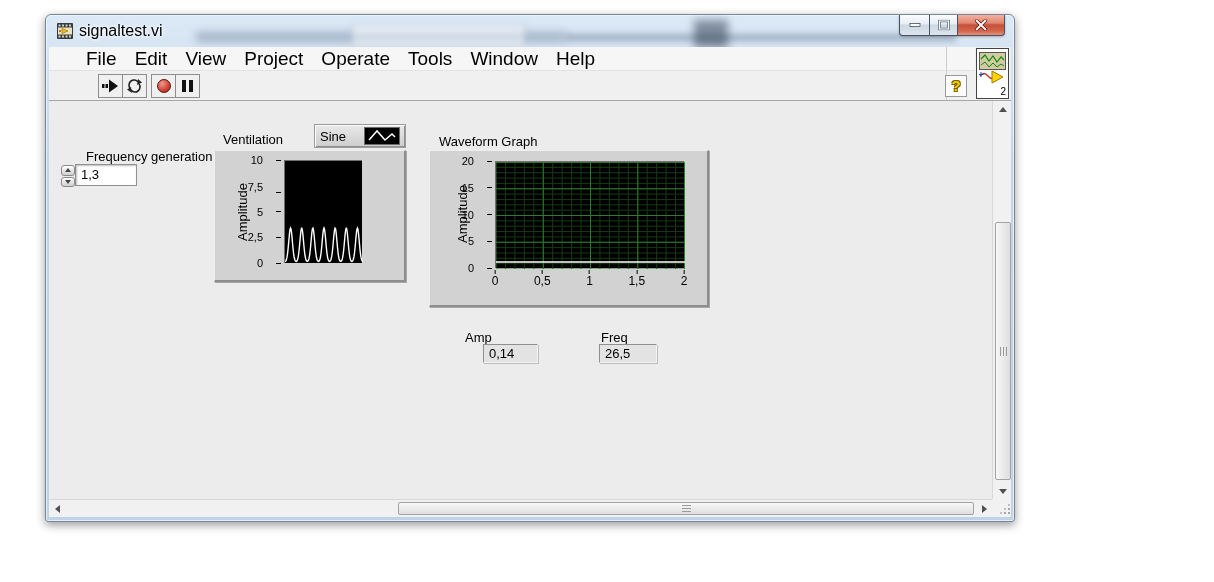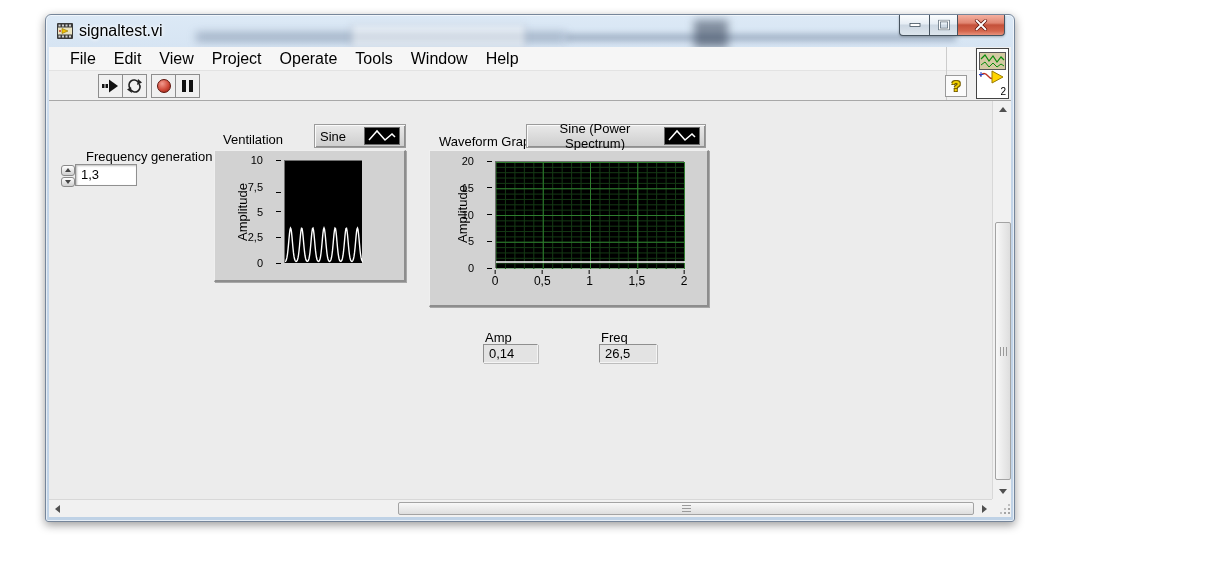--- a/index.html
+++ b/index.html
@@ -31,21 +31,21 @@
   .cap-close { width:48px; margin-left:-1px; border-radius:0 0 4px 0;
                background:linear-gradient(#f5b0a0, #e08571 40%, #c4503a 50%, #d4654c 80%, #e8927c); }
   .cap-btn svg { position:absolute; left:50%; top:50%; transform:translate(-50%,-50%); }
 
   
   .client { position:absolute; left:3px; right:3px; top:32px; bottom:4px;
             background:#f0f0f0; overflow:hidden; }
 
   .menubar { position:absolute; left:0; top:0; right:36px; height:24px; background:#f6f6f6;
              border-bottom:1px solid #e3e3e3; display:flex; align-items:center;
-             padding-left:12px; font-size:16px; }
+             padding-left:28px; font-size:19px; }
   .menu-item { padding:4px 9px; cursor:default; }
 
   .toolbar-row { position:absolute; left:0; top:25px; right:36px; height:28px; background:#f0f0f0; }
   .toolbar-underline { position:absolute; left:0; top:53px; width:100%; height:0;
                        border-bottom:1px solid #a8a8a8; }
   .tool-group { position:absolute; top:2px; display:flex; }
   .g1 { left:50px; } .g2 { left:103px; }
   .tbtn { width:25px; height:24px; border:1px solid #8d8d8d; margin-left:-1px;
           background:#f0f0f0; display:flex; align-items:center; justify-content:center; }
   .stop-glyph { width:14px; height:14px; border-radius:50%;
@@ -284,26 +284,20 @@
               <span>0</span>
               <span class="tick-dash-h"></span>
             </div>
           </div>
         <div class="plot" id="vent-plot" style="left:69px; top:9px; width:78px; height:103px;"><svg width="78" height="103">
               <path d="M0.0,100.7 L0.5,100.3 L1.0,99.6 L1.5,98.3 L2.0,96.2 L2.5,93.0 L3.0,88.7 L3.5,83.4 L4.0,77.7 L4.5,72.5 L5.0,68.6 L5.5,67.0 L6.0,67.9 L6.5,71.2 L7.0,76.1 L7.5,81.8 L8.0,87.3 L8.5,91.9 L9.0,95.4 L9.5,97.8 L10.0,99.3 L10.5,100.1 L11.0,100.4 L11.5,100.3 L12.0,99.8 L12.5,98.7 L13.0,96.9 L13.5,94.0 L14.0,90.0 L14.5,85.0 L15.0,79.3 L15.5,73.9 L16.0,69.5 L16.5,67.2 L17.0,67.4 L17.5,70.0 L18.0,74.6 L18.5,80.2 L19.0,85.8 L19.5,90.7 L20.0,94.5 L20.5,97.2 L21.0,98.9 L21.5,99.9 L22.0,100.3 L22.5,100.3 L23.0,100.0 L23.5,99.1 L24.0,97.5 L24.5,95.0 L25.0,91.3 L25.5,86.5 L26.0,81.0 L26.5,75.4 L27.0,70.6 L27.5,67.6 L28.0,67.1 L28.5,69.1 L29.0,73.2 L29.5,78.5 L30.0,84.2 L30.5,89.4 L31.0,93.5 L31.5,96.5 L32.0,98.5 L32.5,99.7 L33.0,100.2 L33.5,100.4 L34.0,100.1 L34.5,99.4 L35.0,98.0 L35.5,95.8 L36.0,92.5 L36.5,88.0 L37.0,82.6 L37.5,76.9 L38.0,71.8 L38.5,68.2 L39.0,66.9 L39.5,68.2 L40.0,71.8 L40.5,76.9 L41.0,82.6 L41.5,88.0 L42.0,92.5 L42.5,95.8 L43.0,98.0 L43.5,99.4 L44.0,100.1 L44.5,100.4 L45.0,100.2 L45.5,99.7 L46.0,98.5 L46.5,96.5 L47.0,93.5 L47.5,89.4 L48.0,84.2 L48.5,78.5 L49.0,73.2 L49.5,69.1 L50.0,67.1 L50.5,67.6 L51.0,70.6 L51.5,75.4 L52.0,81.0 L52.5,86.5 L53.0,91.3 L53.5,95.0 L54.0,97.5 L54.5,99.1 L55.0,100.0 L55.5,100.3 L56.0,100.3 L56.5,99.9 L57.0,98.9 L57.5,97.2 L58.0,94.5 L58.5,90.7 L59.0,85.8 L59.5,80.2 L60.0,74.6 L60.5,70.0 L61.0,67.4 L61.5,67.2 L62.0,69.5 L62.5,73.9 L63.0,79.3 L63.5,85.0 L64.0,90.0 L64.5,94.0 L65.0,96.9 L65.5,98.7 L66.0,99.8 L66.5,100.3 L67.0,100.4 L67.5,100.1 L68.0,99.3 L68.5,97.8 L69.0,95.4 L69.5,91.9 L70.0,87.3 L70.5,81.8 L71.0,76.1 L71.5,71.2 L72.0,67.9 L72.5,67.0 L73.0,68.6 L73.5,72.5 L74.0,77.7 L74.5,83.4 L75.0,88.7 L75.5,93.0 L76.0,96.2 L76.5,98.3 L77.0,99.6 L77.5,100.3 L78.0,100.7 " fill="none" stroke="#ffffff" stroke-width="1.4"></path>
             </svg></div>
       </div>
 
       <div class="lv-label" style="left:390px; top:33px;">Waveform Graph</div>
-      <div class="legend-btn" style="left:477px; top:23px; width:180px;">
-        <span style="flex:1; text-align:center;">Sine (Power Spectrum)</span>
-        <svg class="legend-wave" viewBox="0 0 30 16">
-          <polyline points="2,12 10,3 18,12 25,6 28,9" fill="none" stroke="#fff" stroke-width="1.5"></polyline>
-        </svg>
-      </div>
       <div class="bezel" style="left:380px; top:49px; width:280px; height:157px;">
         <div class="ylabel" style="left:32px; top:63px;">Amplitude</div>
         <div class="yticks" id="wf-yticks" style="left:0; top:10px; width:62px; height:107px;">
             <div class="ytick-row" style="top: -7px;">
               <span>20</span>
               <span class="tick-dash-h"></span>
             </div>
             <div class="ytick-row" style="top: 19.75px;">
               <span>15</span>
               <span class="tick-dash-h"></span>
@@ -389,21 +383,21 @@
               <span class="tick-dash-v"></span>
               <span>1,5</span>
             </div>
             <div class="xtick-col" style="left: 189px; top: 0px;">
               <span class="tick-dash-v"></span>
               <span>2</span>
             </div>
           </div>
       </div>
 
-      <div class="lv-label" style="left:436px; top:229px;text-align:center;">Amp</div>
+      <div class="lv-label" style="left:416px; top:229px;text-align:center;">Amp</div>
       <div class="ind-box" style="left:434px; top:243px; width:55px;">0,14</div>
       <div class="lv-label" style="left:552px; top:229px;">Freq</div>
       <div class="ind-box" style="left:550px; top:243px; width:58px;">26,5</div>
     </div>
 
     <div class="vscroll">
       <div class="sb-btn sb-up">
           <span class="arr arr-up"></span>
         </div>
       <div class="vthumb">

